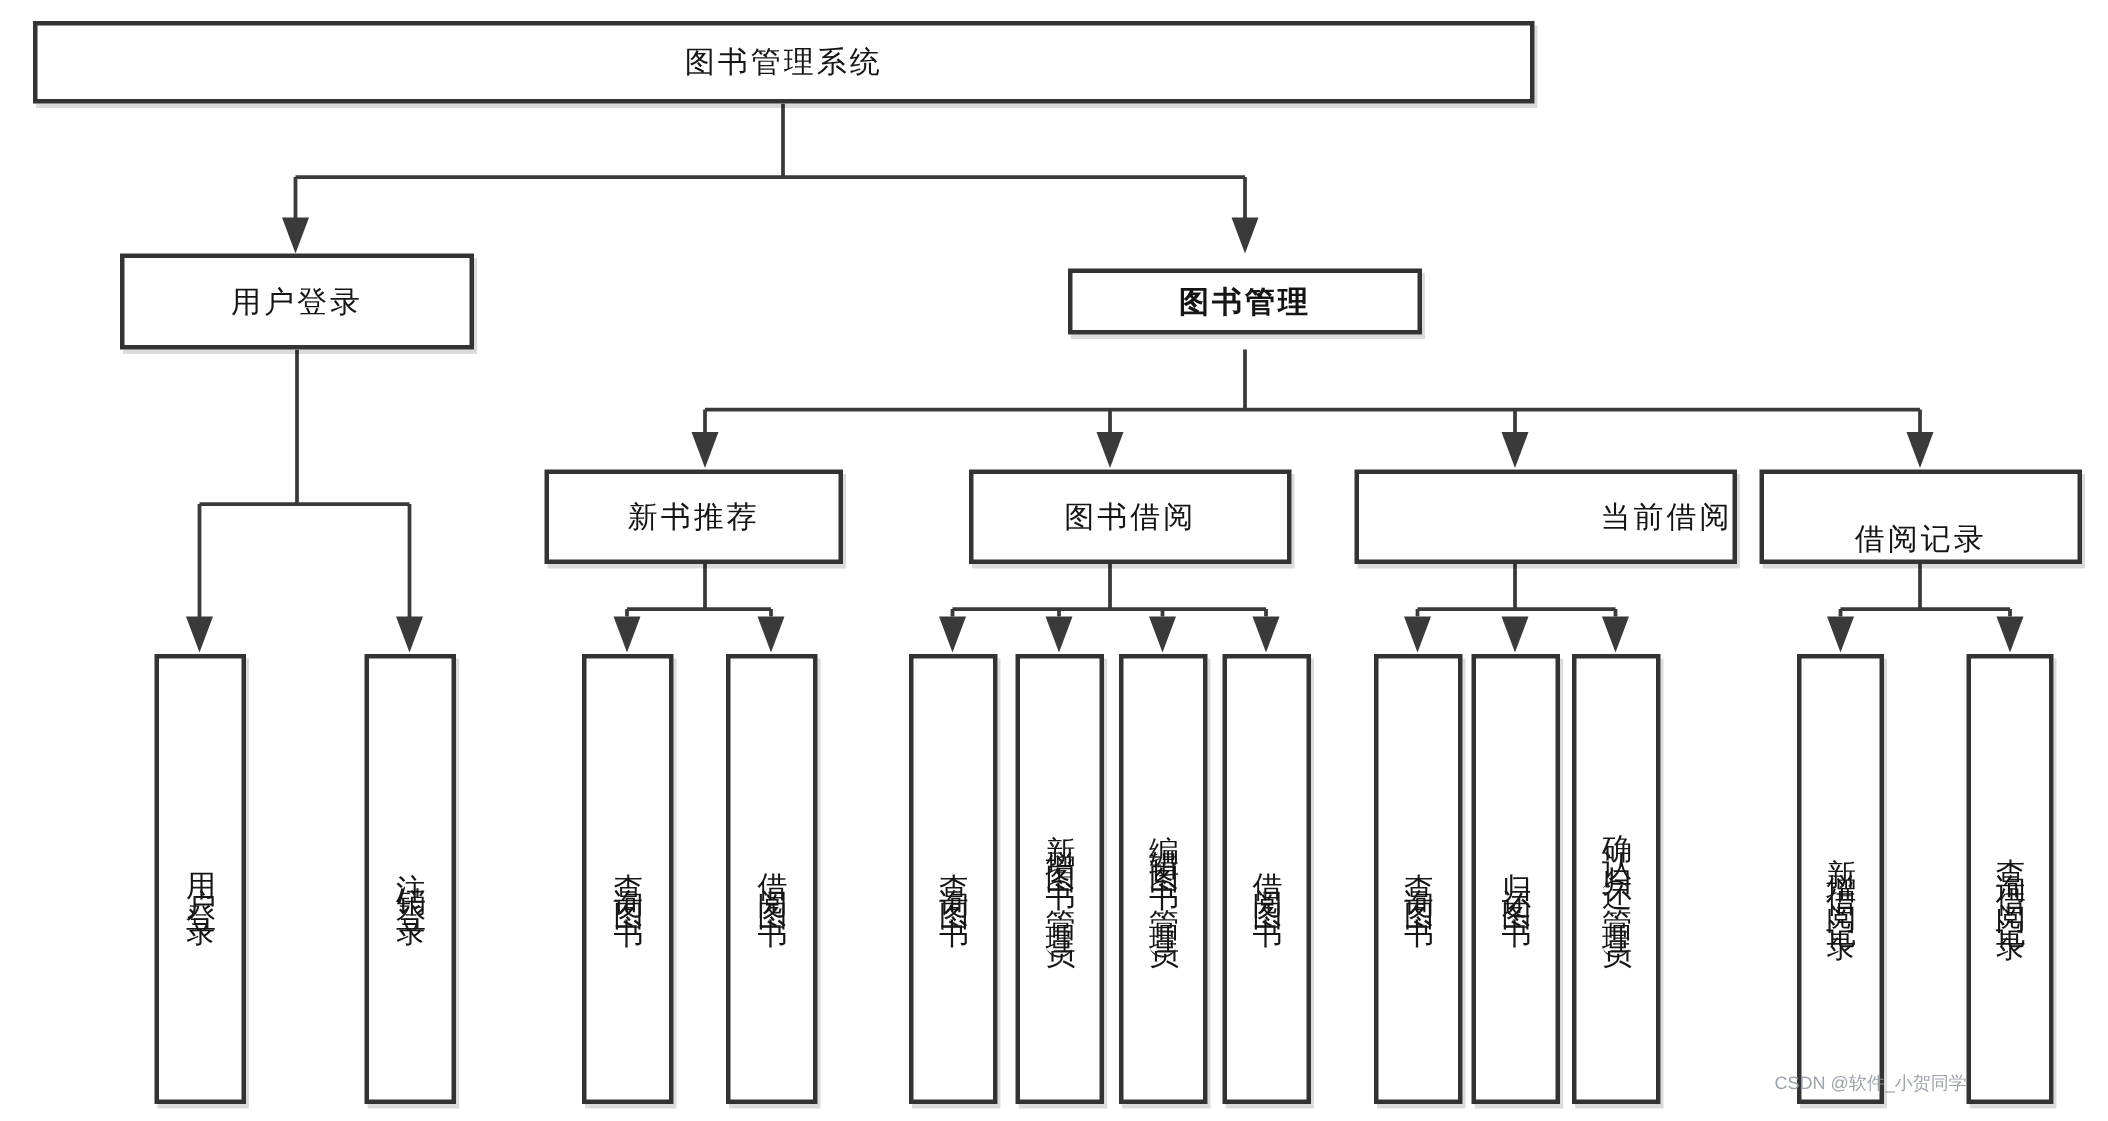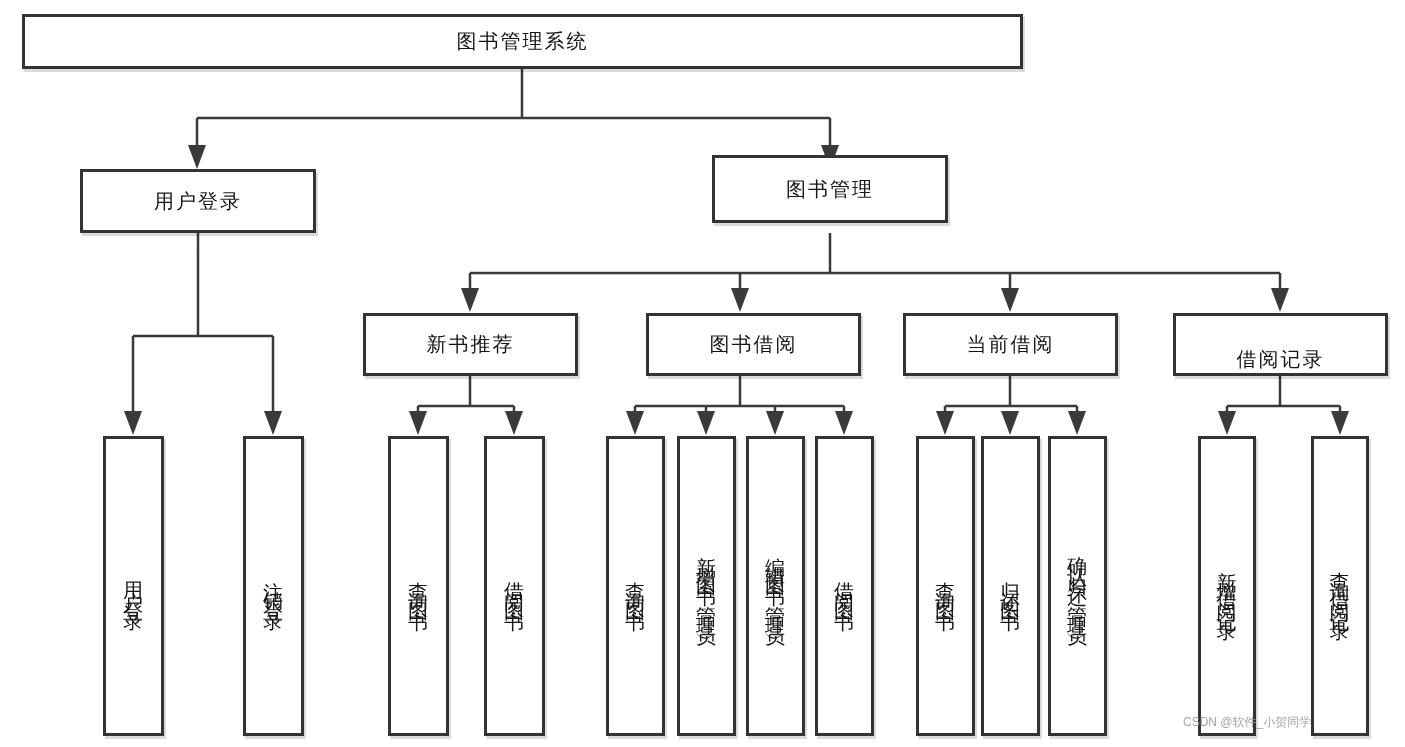--- a/index.html
+++ b/index.html
@@ -110,31 +110,31 @@
     <polygon class="arrowhead" points="1331,411 1349,411 1340,435"></polygon>
   </svg>
 
   <div class="box" style="left:22px; top:14px; width:1001px; height:55px;">
     <span class="hlabel">图书管理系统</span>
   </div>
 
   <div class="box" style="left:80px; top:169px; width:236px; height:64px;">
     <span class="hlabel">用户登录</span>
   </div>
-  <div class="box" style="left:712px; top:155px; width:236px; height:68px;">
+  <div class="box" style="left:712px; top:179px; width:236px; height:44px;font-weight:bold;">
     <span class="hlabel">图书管理</span>
   </div>
 
-  <div class="box" style="left:363px; top:313px; width:215px; height:63px;">
+  <div class="box" style="left:363px; top:313px; width:199px; height:63px;">
     <span class="hlabel">新书推荐</span>
   </div>
   <div class="box" style="left:646px; top:313px; width:215px; height:63px;">
     <span class="hlabel">图书借阅</span>
   </div>
-  <div class="box" style="left:903px; top:313px; width:215px; height:63px;">
+  <div class="box" style="left:903px; top:313px; width:255px; height:63px;justify-content:flex-end;">
     <span class="hlabel">当前借阅</span>
   </div>
   <div class="box" style="left:1173px; top:313px; width:215px; height:63px;align-items:flex-end;">
     <span class="hlabel">借阅记录</span>
   </div>
 
   <div class="box vbox" style="left:103px; width:61px;">
     <span class="vlabel">用户登录</span>
   </div>
   <div class="box vbox" style="left:243px; width:61px;">

